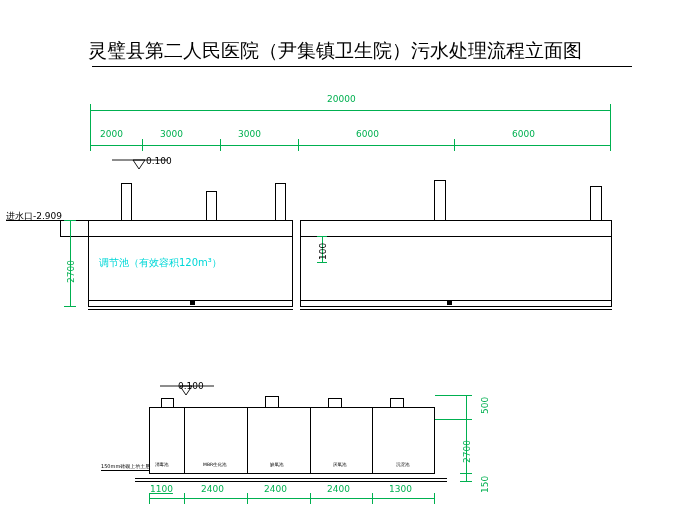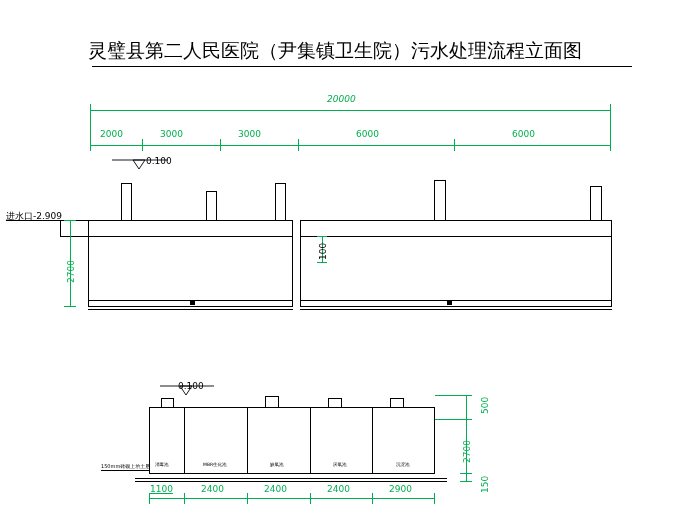--- a/index.html
+++ b/index.html
@@ -54,21 +54,21 @@
 <body>
 
 <div id="sheet">
 
   <div class="title">灵璧县第二人民医院（尹集镇卫生院）污水处理流程立面图</div>
   <div class="title-underline"></div>
 
   <div class="gln" style="left:90px;top:102px;width:521px;height:1px;"></div>
   <div class="gln" style="left:90px;top:96px;width:1px;height:12px;"></div>
   <div class="gln" style="left:610px;top:96px;width:1px;height:12px;"></div>
-  <div class="glbl" style="left:327px;top:86px;font-style:italic;">20000</div>
+  <div class="glbl" style="left:327px;top:86px;">20000</div>
 
   <div class="gln" style="left:90px;top:137px;width:521px;height:1px;"></div>
   <div class="gln" style="left:90px;top:131px;width:1px;height:12px;"></div>
   <div class="gln" style="left:142px;top:131px;width:1px;height:12px;"></div>
   <div class="gln" style="left:220px;top:131px;width:1px;height:12px;"></div>
   <div class="gln" style="left:298px;top:131px;width:1px;height:12px;"></div>
   <div class="gln" style="left:454px;top:131px;width:1px;height:12px;"></div>
   <div class="gln" style="left:610px;top:131px;width:1px;height:12px;"></div>
 
   <div class="glbl" style="left:100px;top:121px;">2000</div>
@@ -97,20 +97,21 @@
   <div class="gln" style="left:64px;top:298px;width:12px;height:1px;"></div>
   <div class="vtext" style="left:66px;top:275px;">2700</div>
 
   <div class="ln" style="left:88px;top:212px;width:205px;height:1px;"></div>
   <div class="ln" style="left:88px;top:228px;width:205px;height:1px;"></div>
   <div class="ln" style="left:88px;top:212px;width:1px;height:86px;"></div>
   <div class="ln" style="left:292px;top:212px;width:1px;height:86px;"></div>
   <div class="ln" style="left:88px;top:292px;width:205px;height:1px;"></div>
   <div class="ln" style="left:88px;top:298px;width:205px;height:1px;"></div>
   <div class="ln" style="left:88px;top:301px;width:205px;height:1px;"></div>
+  <div class="clbl" style="left:99px;top:248px;">调节池（有效容积120m³）</div>
 
   <div class="ln" style="left:300px;top:212px;width:312px;height:1px;"></div>
   <div class="ln" style="left:300px;top:228px;width:312px;height:1px;"></div>
   <div class="ln" style="left:300px;top:212px;width:1px;height:86px;"></div>
   <div class="ln" style="left:611px;top:212px;width:1px;height:86px;"></div>
   <div class="ln" style="left:300px;top:292px;width:312px;height:1px;"></div>
   <div class="ln" style="left:300px;top:298px;width:312px;height:1px;"></div>
   <div class="ln" style="left:300px;top:301px;width:312px;height:1px;"></div>
 
   <div class="gln" style="left:322px;top:228px;width:1px;height:26px;"></div>
@@ -189,21 +190,21 @@
   <div class="gln" style="left:184px;top:485px;width:1px;height:11px;"></div>
   <div class="gln" style="left:247px;top:485px;width:1px;height:11px;"></div>
   <div class="gln" style="left:310px;top:485px;width:1px;height:11px;"></div>
   <div class="gln" style="left:372px;top:485px;width:1px;height:11px;"></div>
   <div class="gln" style="left:434px;top:485px;width:1px;height:11px;"></div>
 
   <div class="glbl" style="left:150px;top:476px;text-decoration:underline;">1100</div>
   <div class="glbl" style="left:201px;top:476px;">2400</div>
   <div class="glbl" style="left:264px;top:476px;">2400</div>
   <div class="glbl" style="left:327px;top:476px;">2400</div>
-  <div class="glbl" style="left:389px;top:476px;">2900</div>
+  <div class="glbl" style="left:389px;top:476px;">1300</div>
 
   <div class="gln" style="left:466px;top:387px;width:1px;height:86px;"></div>
   <div class="gln" style="left:460px;top:387px;width:12px;height:1px;"></div>
   <div class="gln" style="left:460px;top:411px;width:12px;height:1px;"></div>
   <div class="gln" style="left:460px;top:465px;width:12px;height:1px;"></div>
   <div class="gln" style="left:460px;top:473px;width:12px;height:1px;"></div>
   <div class="gln" style="left:435px;top:387px;width:32px;height:1px;"></div>
   <div class="gln" style="left:435px;top:411px;width:32px;height:1px;"></div>
 
   <div class="vtext" style="left:480px;top:406px;">500</div>

